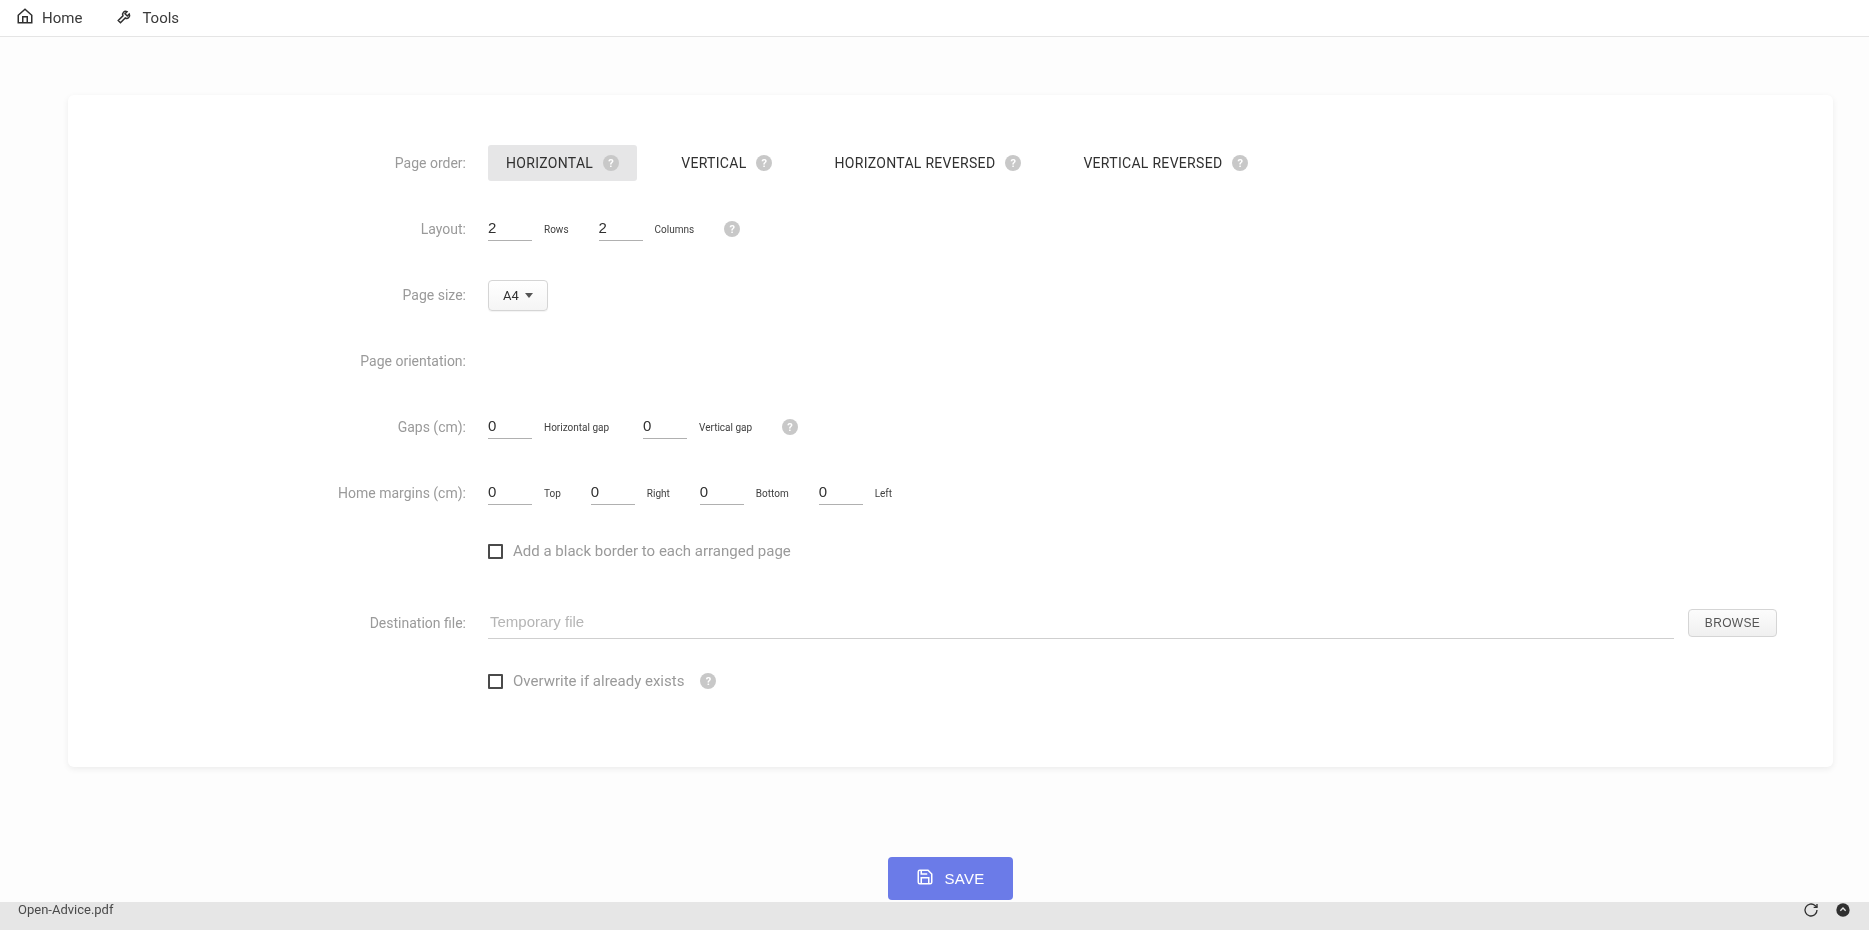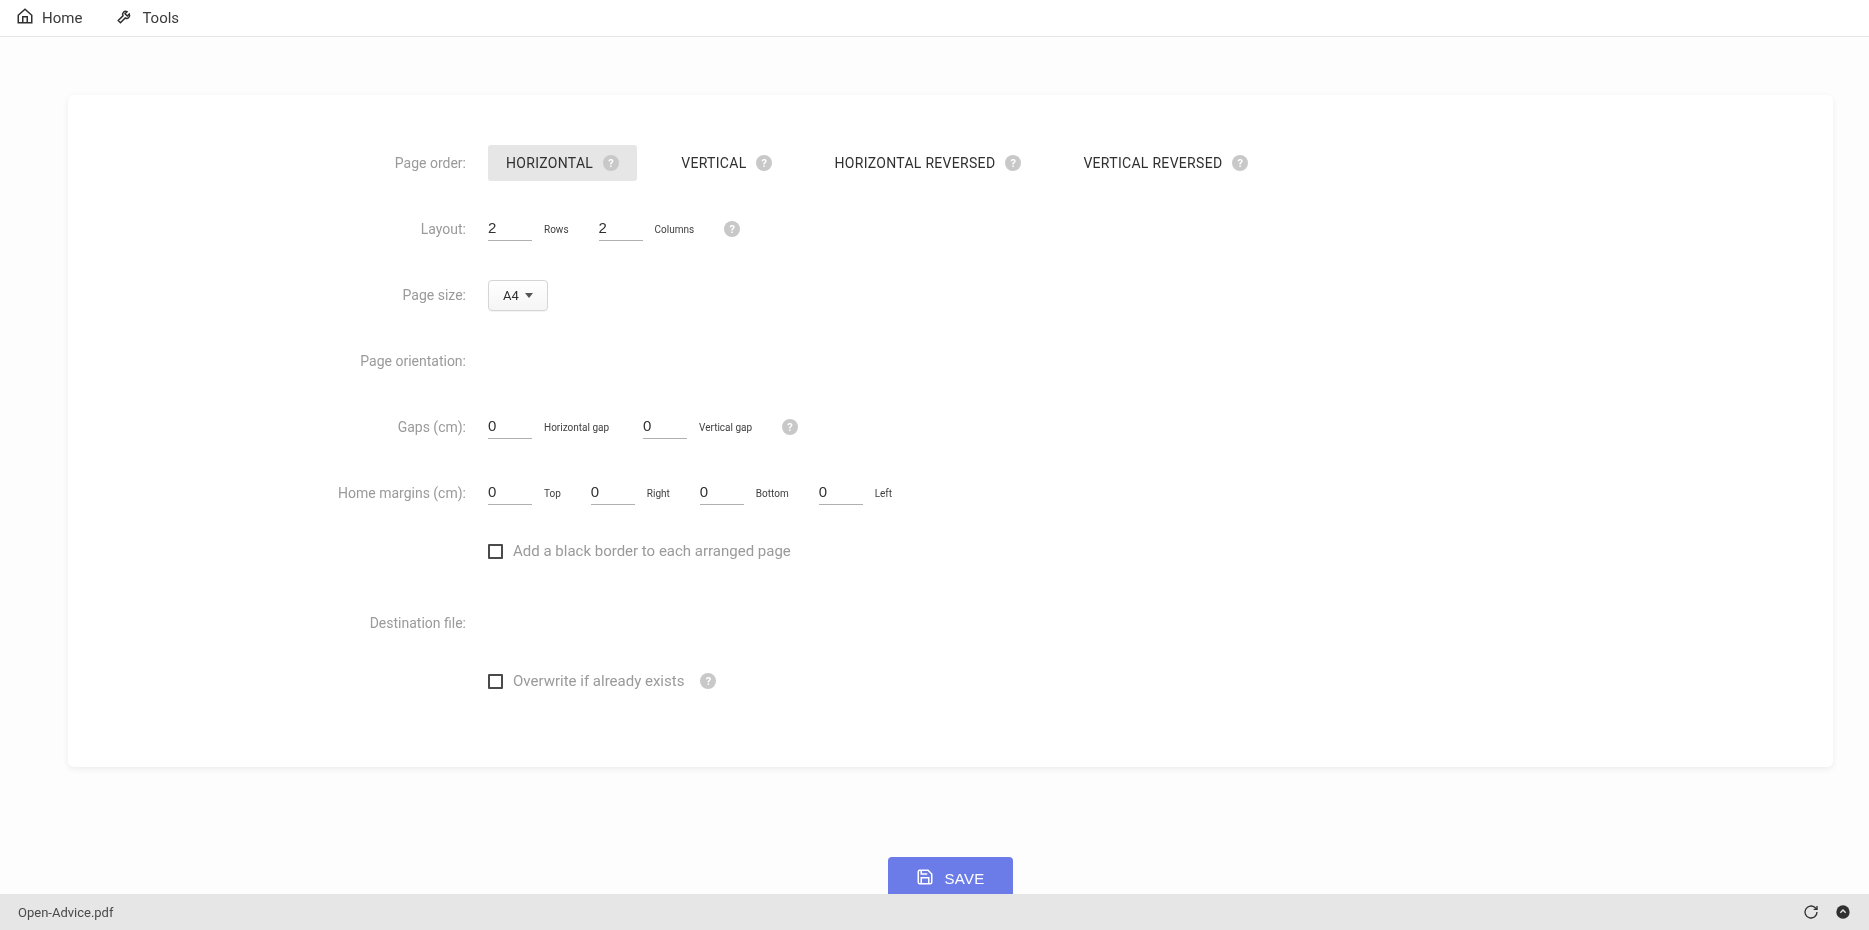--- a/index.html
+++ b/index.html
@@ -45,21 +45,21 @@
 .dest-input { flex: 1; border: none; border-bottom: 1px solid #cfcfcf; padding: 6px 2px 8px 2px; font-size: 15px; color: #303030; background: transparent; outline: none; }
 .dest-input::placeholder { color: #b5b5b5; }
 .browse-btn { padding: 6px 16px; border: 1px solid #d5d5d5; border-radius: 4px; background: linear-gradient(#fcfcfc,#f0f0f0); cursor: pointer; font-size: 12px; color: #555; letter-spacing: .3px; }
 
 
 .save-row { display: flex; justify-content: center; margin-top: 90px; }
 .save-btn { display: flex; align-items: center; gap: 10px; background: #6b7be8; color: #fff; border: none; border-radius: 4px; padding: 11px 28px; font-size: 15px; letter-spacing: .3px; cursor: pointer; }
 .save-btn svg { width: 18px; height: 18px; }
 
 
-.footer { position: absolute; bottom: 0; left: 0; right: 0; height: 36px; background: #e6e6e6; display: flex; align-items: center; justify-content: space-between; padding: 0 18px; color: #4a4a4a; font-size: 13px; }
+.footer { position: absolute; bottom: 0; left: 0; right: 0; height: 28px; background: #e6e6e6; display: flex; align-items: flex-start; justify-content: space-between; padding: 0 18px; color: #4a4a4a; font-size: 13px; }
 .footer-right { display: flex; gap: 16px; align-items: center; }
 .footer-icon { cursor: pointer; display: inline-flex; }
 .footer-icon svg { width: 16px; height: 16px; }
 </style>
 </head>
 <body>
 
 <div class="topnav">
   <div class="nav-item">
     <span>
@@ -164,20 +164,24 @@
           <div class="chk-box"></div>
           <span class="chk-label">Add a black border to each arranged page</span>
         </div>
       </div>
     </div>
 
     <div style="height:14px"></div>
 
     <div class="form-row tight">
       <div class="label-col">Destination file:</div>
+      <div class="field-col" style="gap:14px;">
+        <input class="dest-input" placeholder="Temporary file" style="">
+        <button class="browse-btn">BROWSE</button>
+      </div>
     </div>
 
     <div class="form-row">
       <div class="label-col"></div>
       <div class="field-col">
         <div class="chk-row">
           <div class="chk-box"></div>
           <span class="chk-label">Overwrite if already exists</span>
           <span class="help-icon" style="margin-left:6px;">?</span>
         </div>

